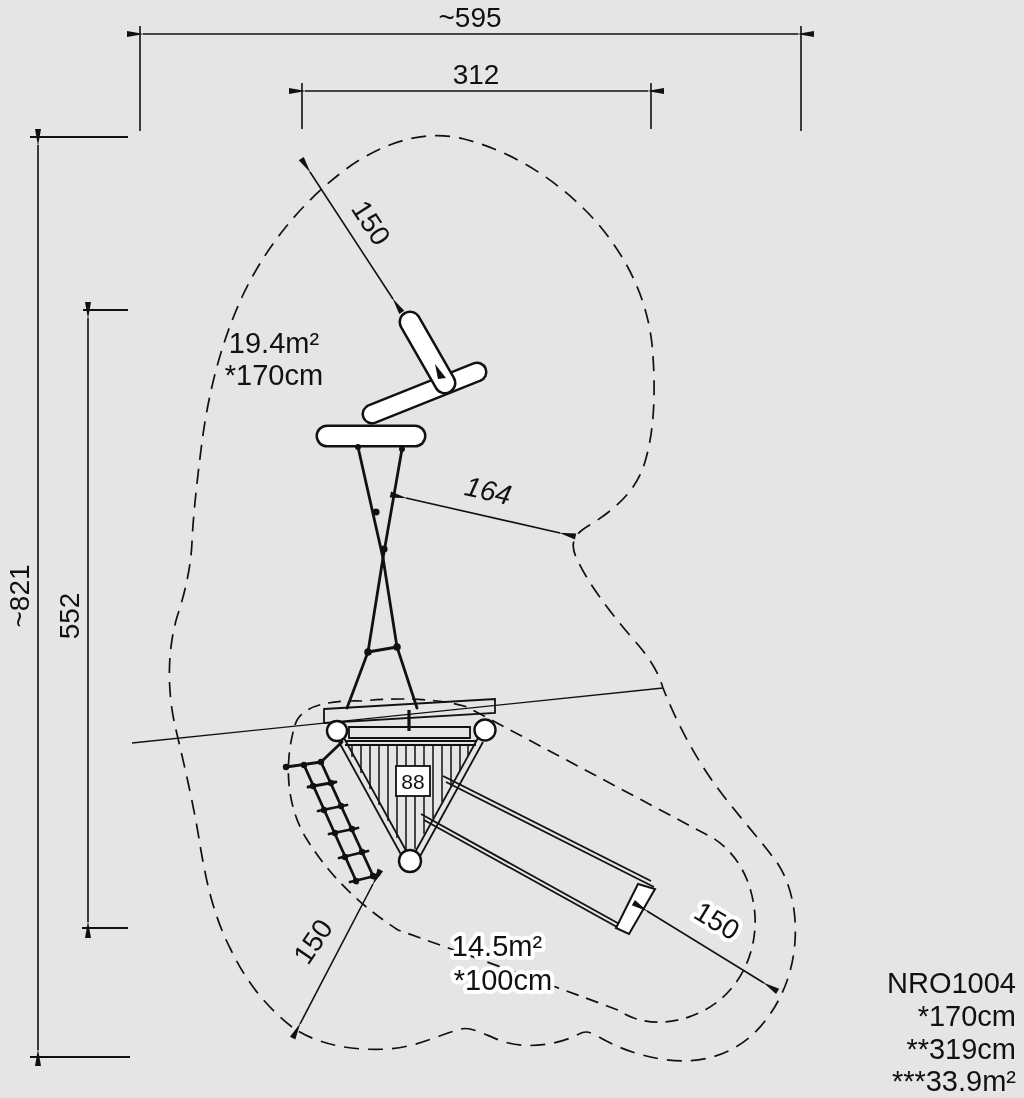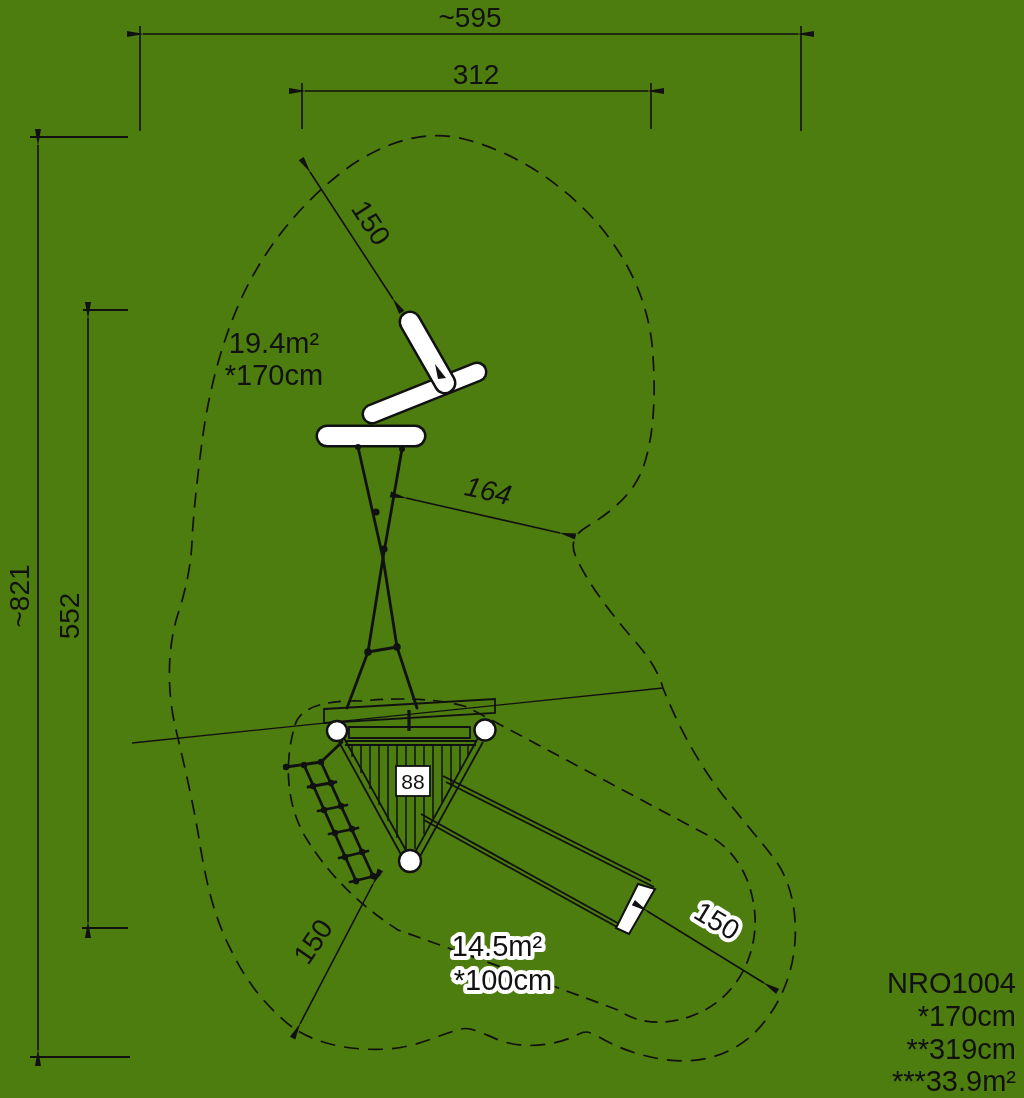--- a/index.html
+++ b/index.html
@@ -1,16 +1,16 @@
 <!DOCTYPE html>
 <html><head>
 <meta charset="utf-8">
 <style>
   html,body{margin:0;padding:0;background:#ffffff;}
-  .page{width:1024px;height:1098px;position:relative;background:#4d7c0f;overflow:hidden;}
+  .page{width:1024px;height:1098px;position:relative;background:#e5e5e5;overflow:hidden;}
   svg{display:block;}
   text{font-family:"Liberation Sans","DejaVu Sans",sans-serif;fill:#111;}
   .dim-text{font-size:28px;}
   .zone-text{font-size:29px;}
   .legend-text{font-size:29px;}
   .tag-text{font-size:21px;}
   .halo{paint-order:stroke;stroke:#ffffff;stroke-width:8px;stroke-linejoin:round;}
   .thin{stroke:#111;stroke-width:1.6;fill:none;}
   .tick{stroke:#111;stroke-width:2;fill:none;}
   .dash-outer{stroke:#111;stroke-width:1.7;fill:none;stroke-dasharray:15 9;}

